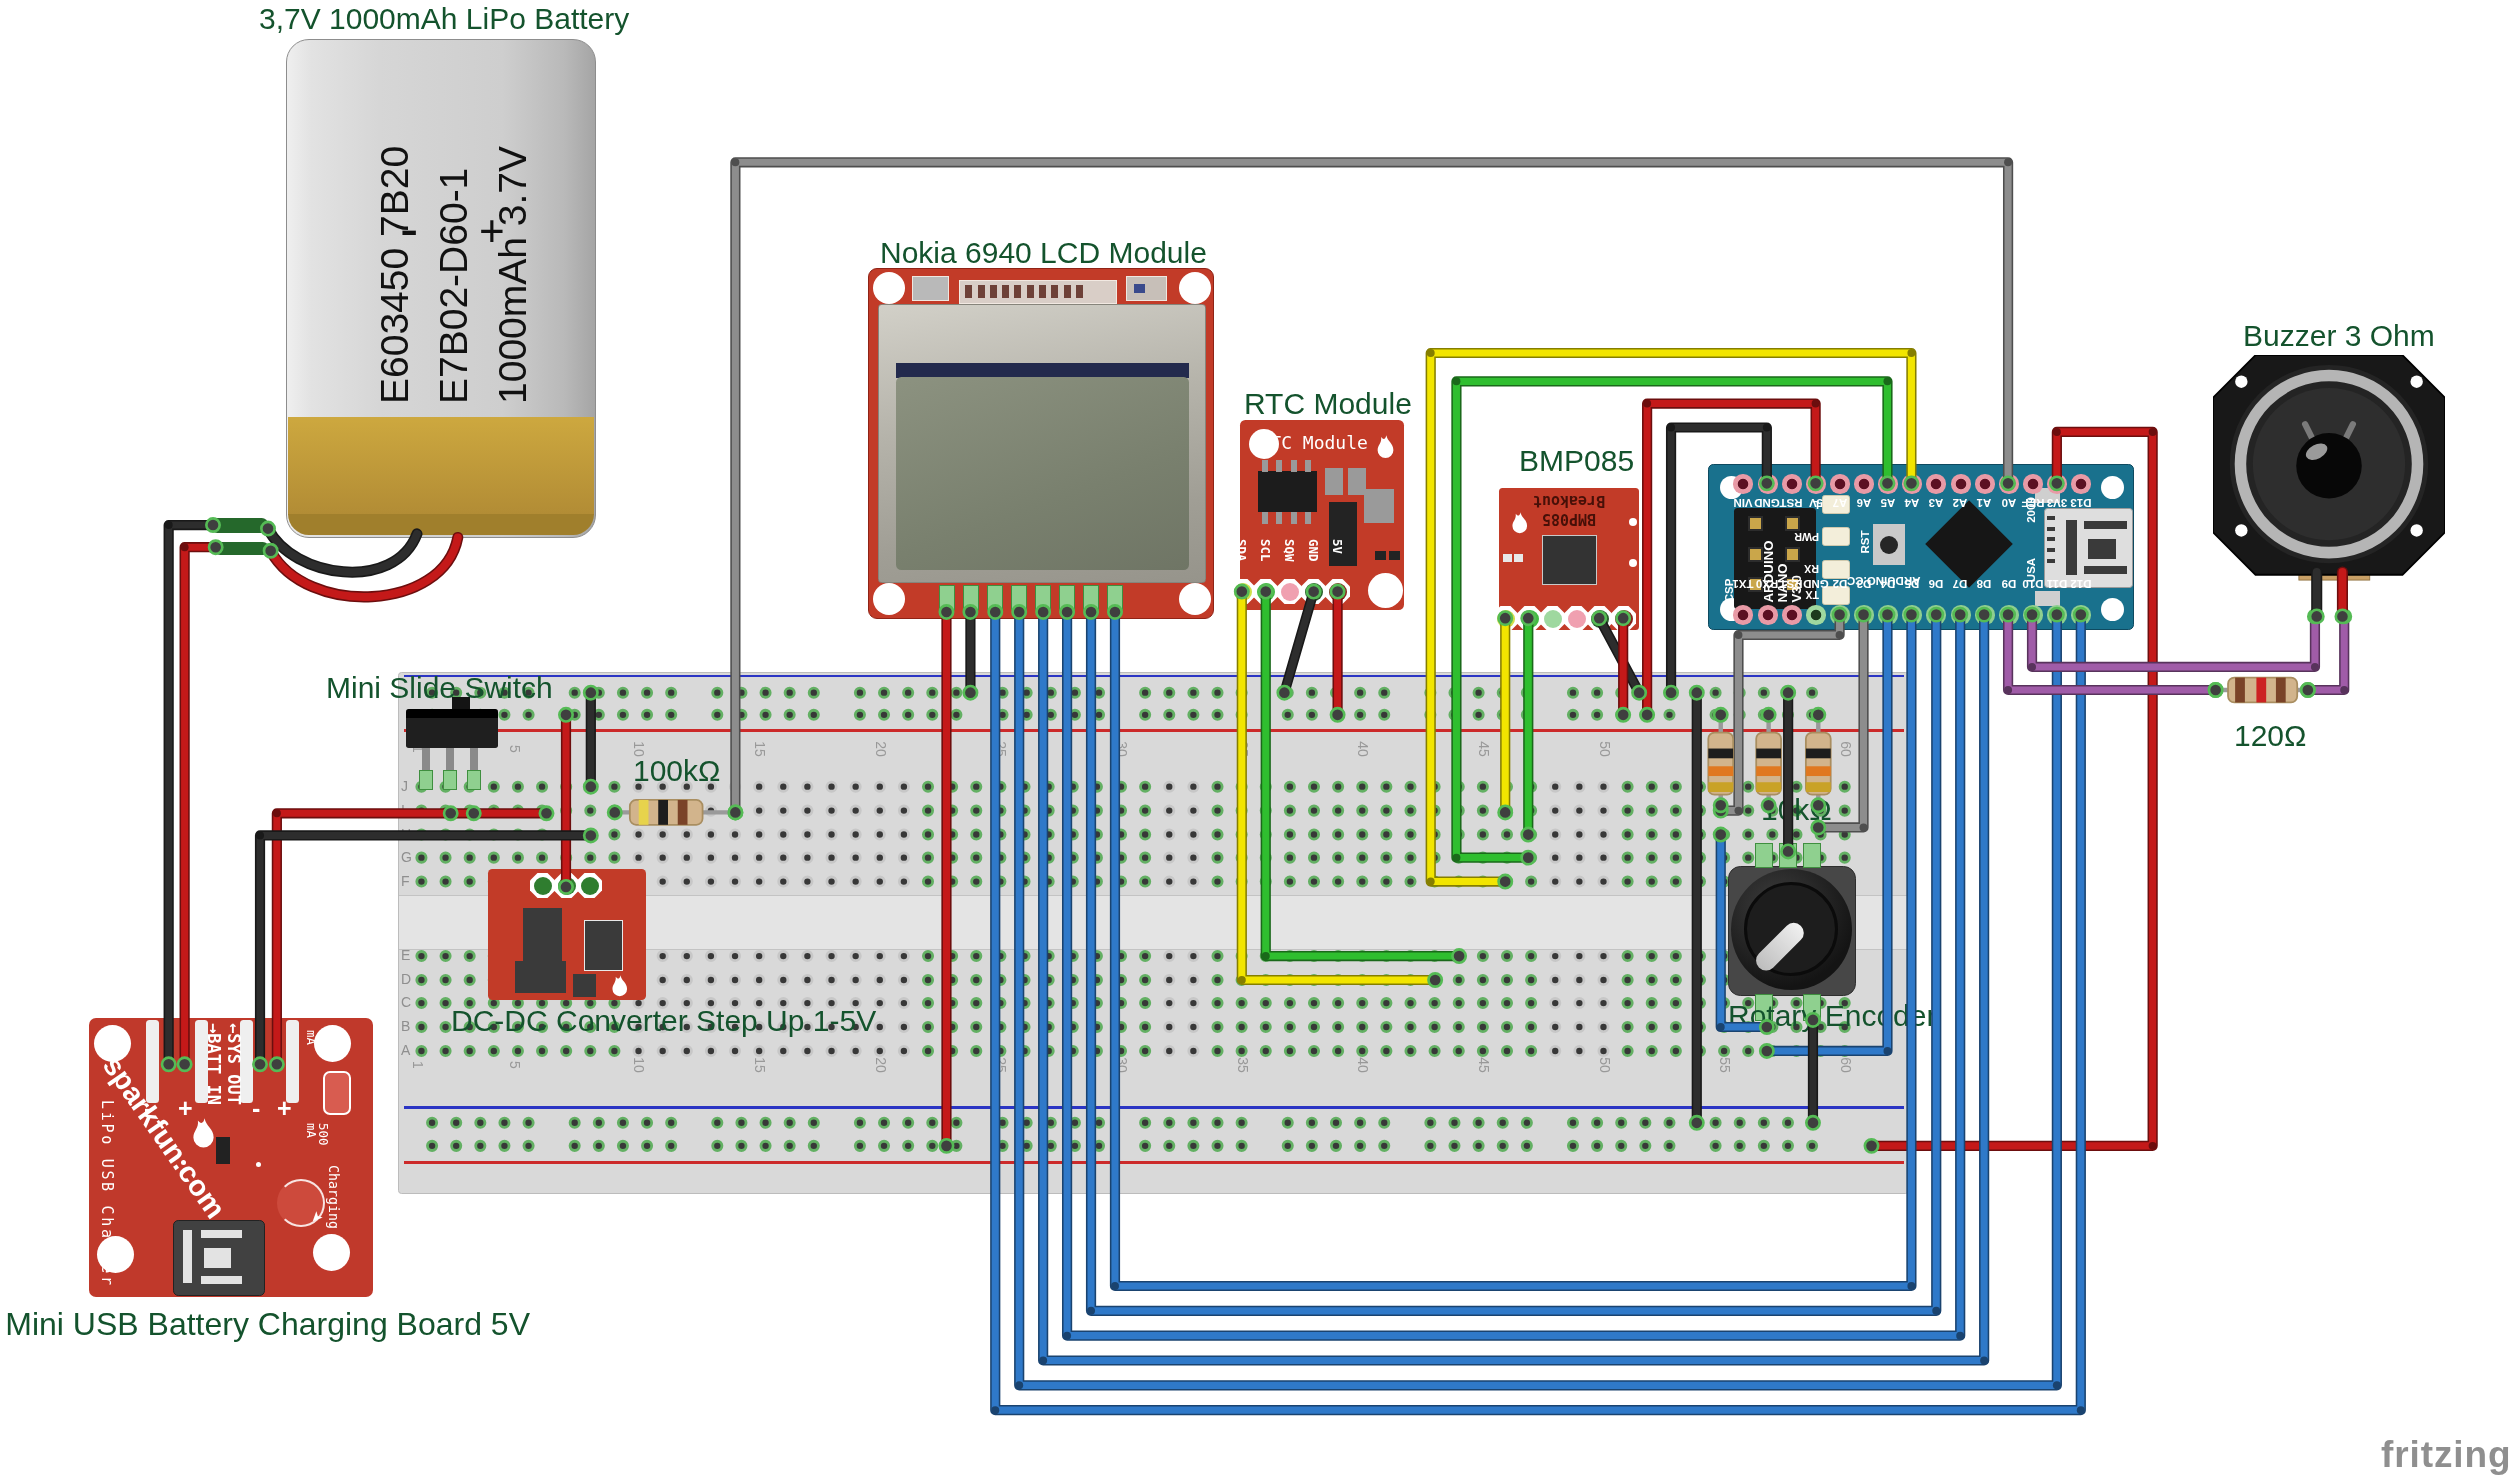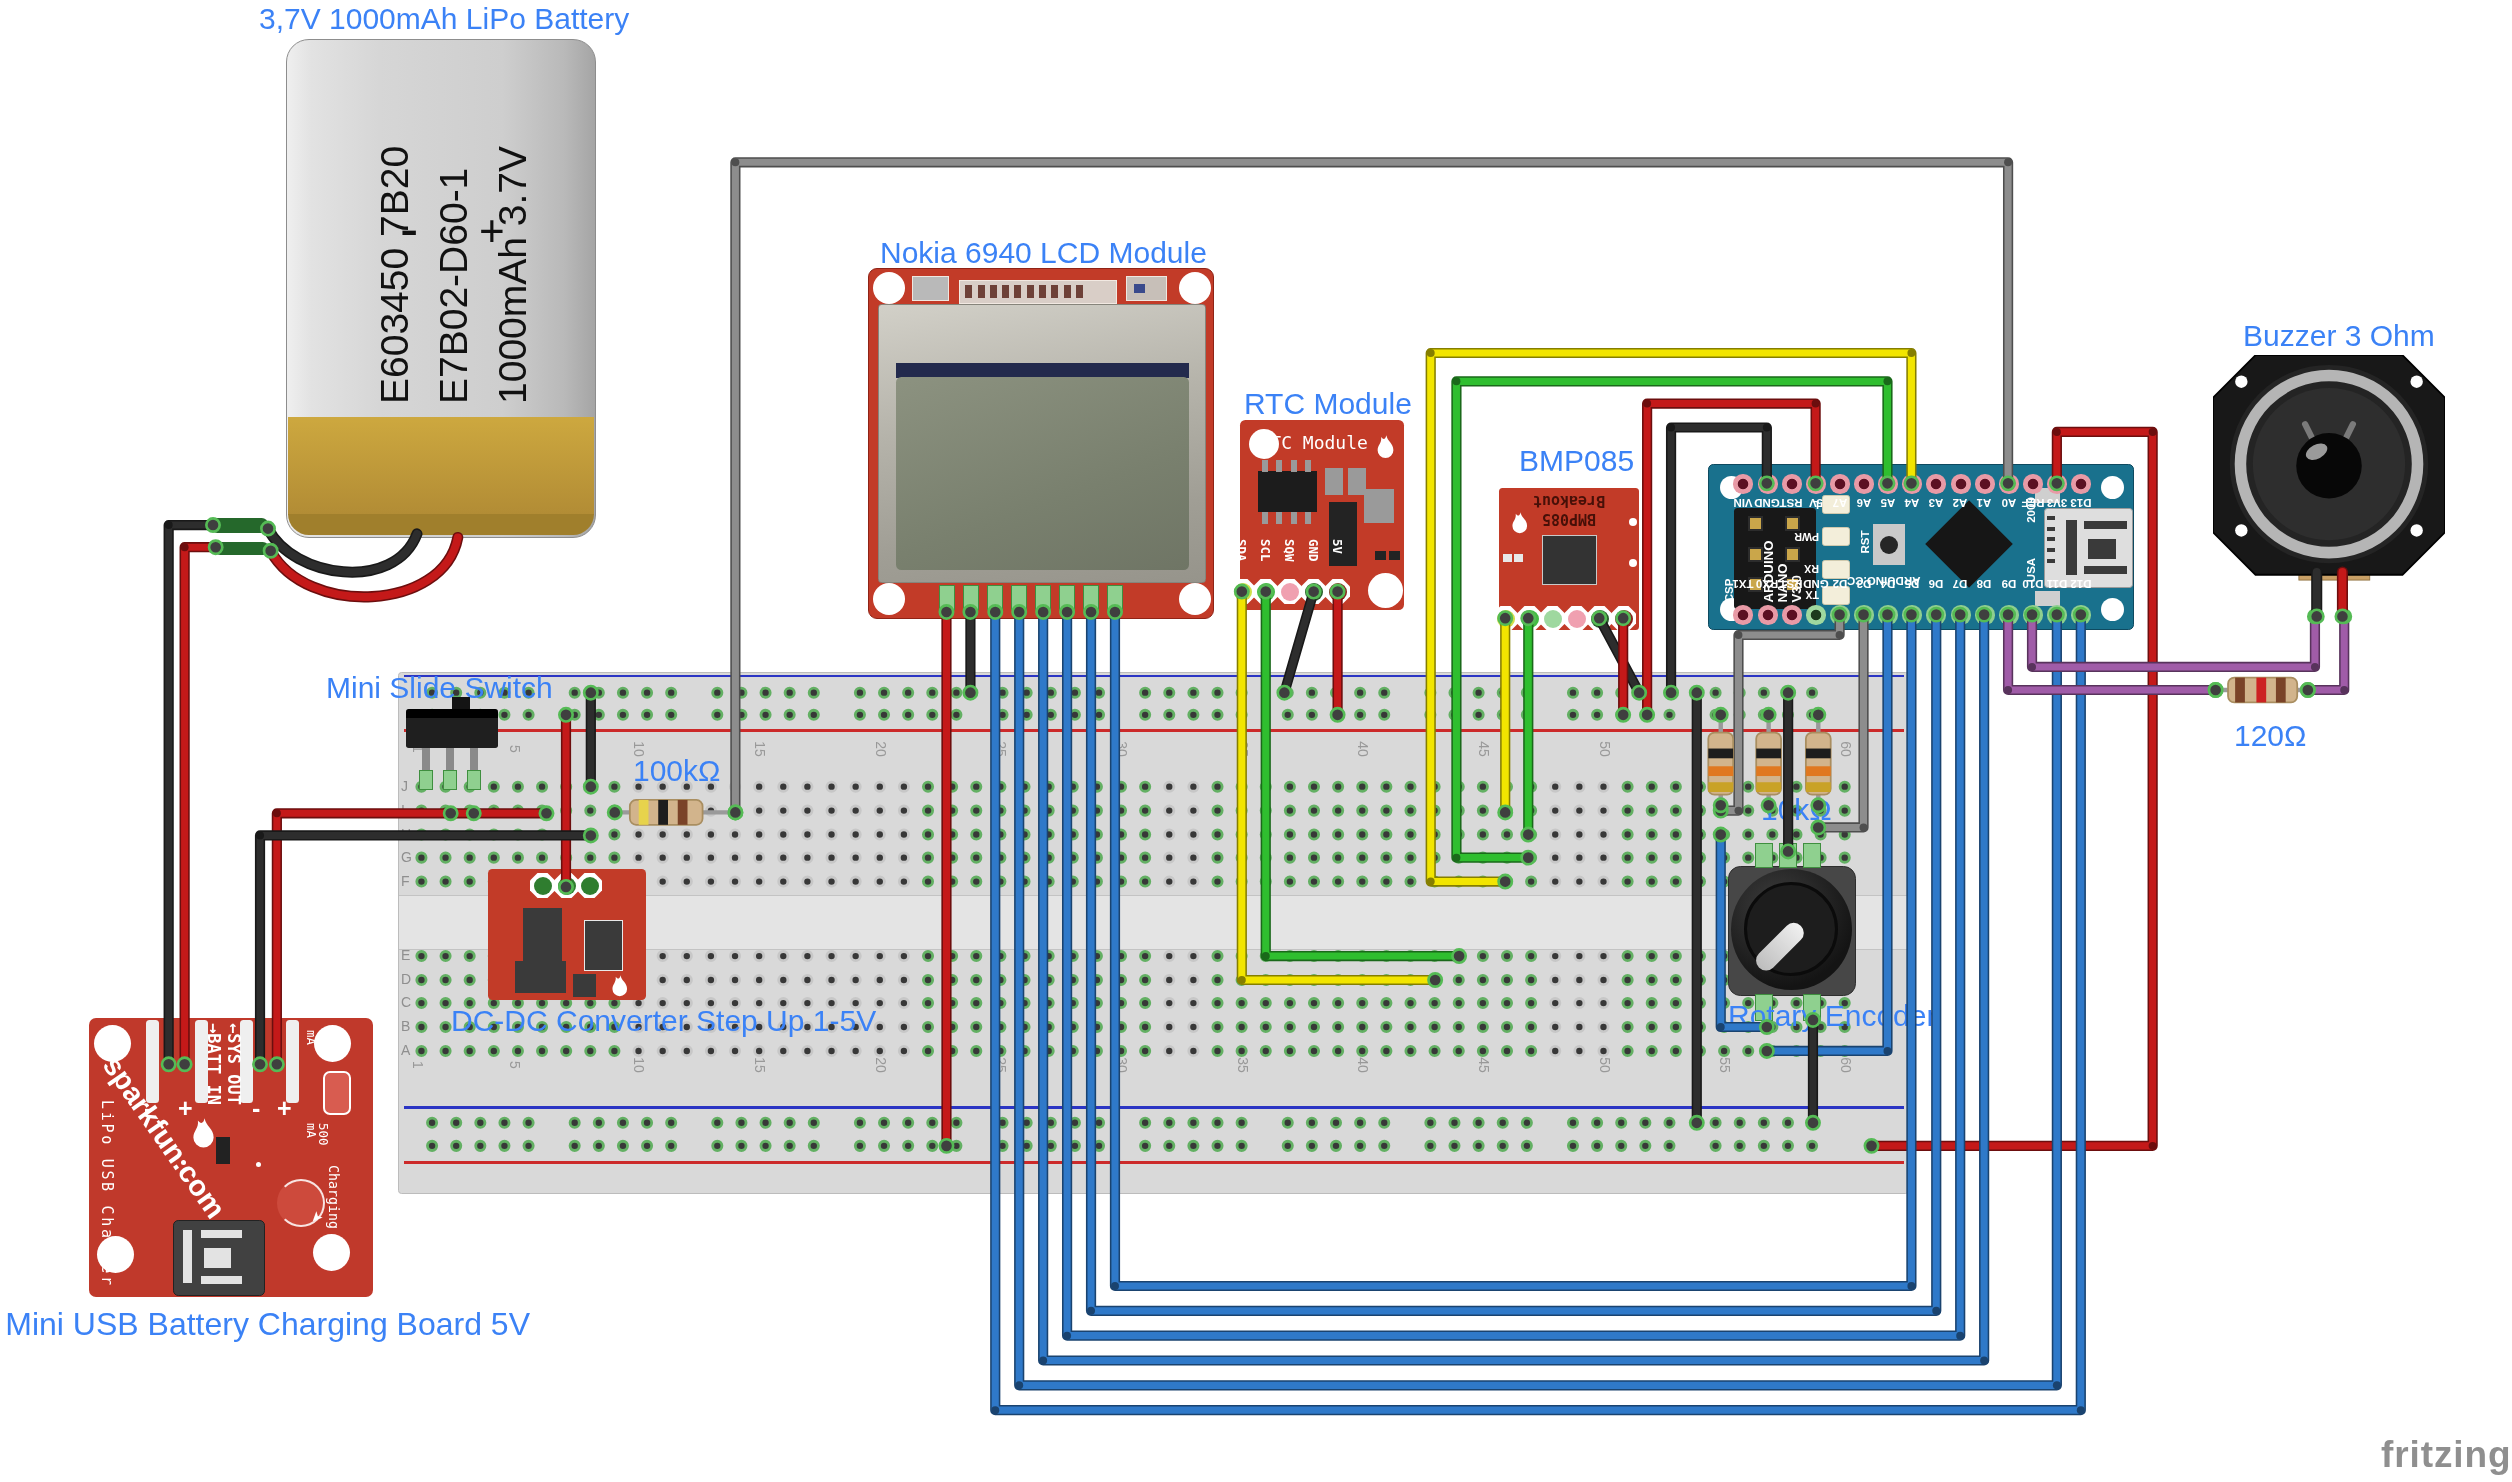--- a/index.html
+++ b/index.html
@@ -11,21 +11,21 @@
   
   .breadboard{left:398px;top:672px;width:1511px;height:522px;background:#d9d9d9;border:1.8px solid #bcbcbc;border-radius:3.5px;z-index:5;}
   .bb-line{position:absolute;left:5.3px;width:1500px;height:2.7px;}
   .bb-blue{background:#2b35c4;}
   .bb-red{background:#cc2a2a;}
   .bb-gap{position:absolute;left:0;width:1511px;top:222px;height:55px;background:#e4e4e4;border-top:1.8px solid #c3c3c3;border-bottom:1.8px solid #c3c3c3;}
   .bb-letter{position:absolute;color:#8f8f8f;font-size:14px;z-index:8;}
   .bb-num{position:absolute;color:#999;font-size:14px;transform:rotate(90deg);z-index:8;}
 
   
-  .lbl{position:absolute;color:#3b82f6;z-index:40;white-space:nowrap;text-align:right;}
+  .lbl{position:absolute;color:#14532d;z-index:40;white-space:nowrap;text-align:right;}
   .pad-sq{position:absolute;z-index:35;background:#8fd08f;border:1.8px solid #3f8f3f;}
   .pad-round{position:absolute;z-index:35;width:19.5px;height:19.5px;border-radius:50%;}
   .pad-oct{position:absolute;z-index:35;background:#fff;clip-path:polygon(30% 0,70% 0,100% 30%,100% 70%,70% 100%,30% 100%,0 70%,0 30%);}
   .pad-oct i{position:absolute;left:3.5px;top:3.5px;right:3.5px;bottom:3.5px;border-radius:50%;display:block;}
   .pinlab{position:absolute;color:#fff;font-weight:bold;font-size:11.5px;z-index:36;text-align:center;transform:rotate(180deg);white-space:nowrap;}
   .pinlab-v{position:absolute;color:#fff;font-weight:bold;font-size:12.4px;z-index:36;transform-origin:0 0;transform:rotate(90deg);font-family:"DejaVu Sans Mono",monospace;white-space:nowrap;}
   .flame{position:absolute;z-index:3;}
 
   
   .battery{left:286px;top:39px;width:310px;height:499px;z-index:20;}

